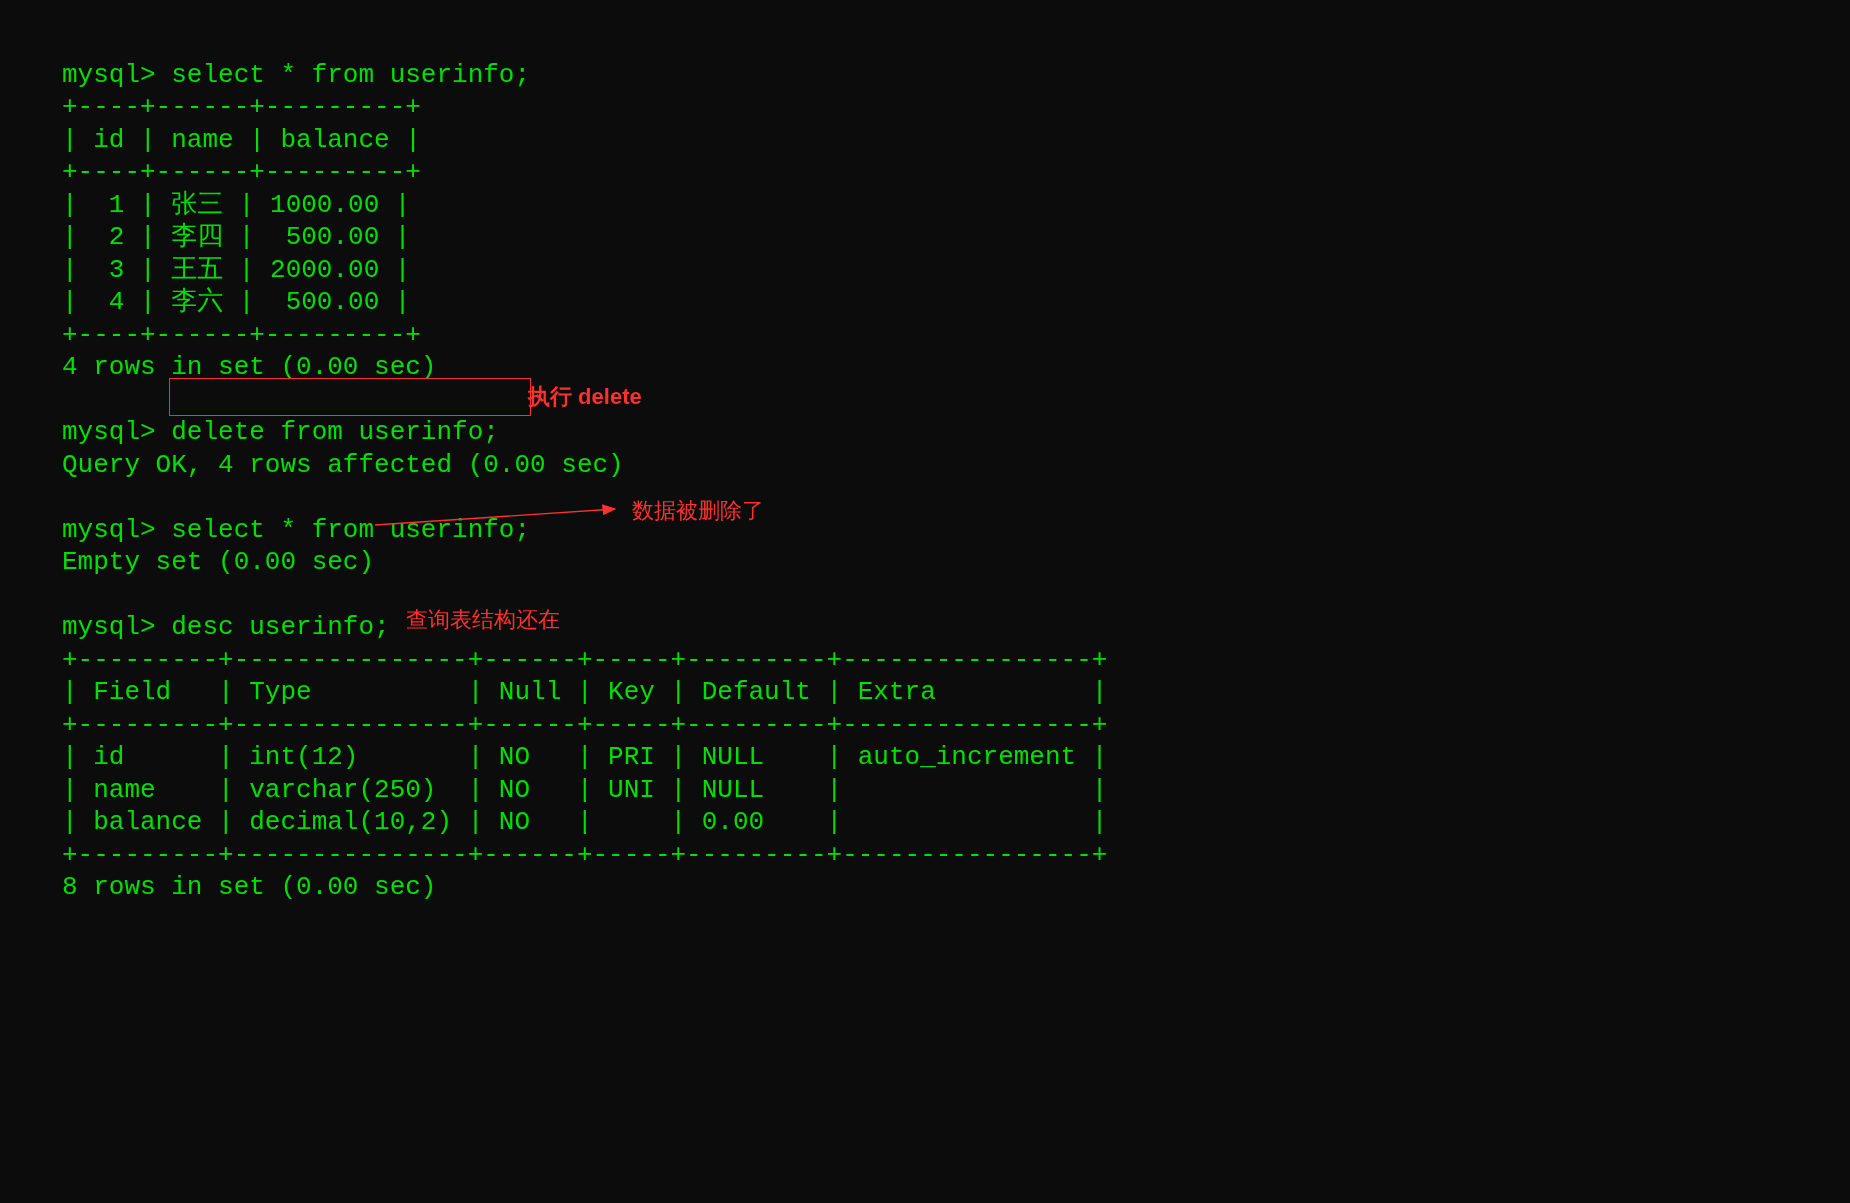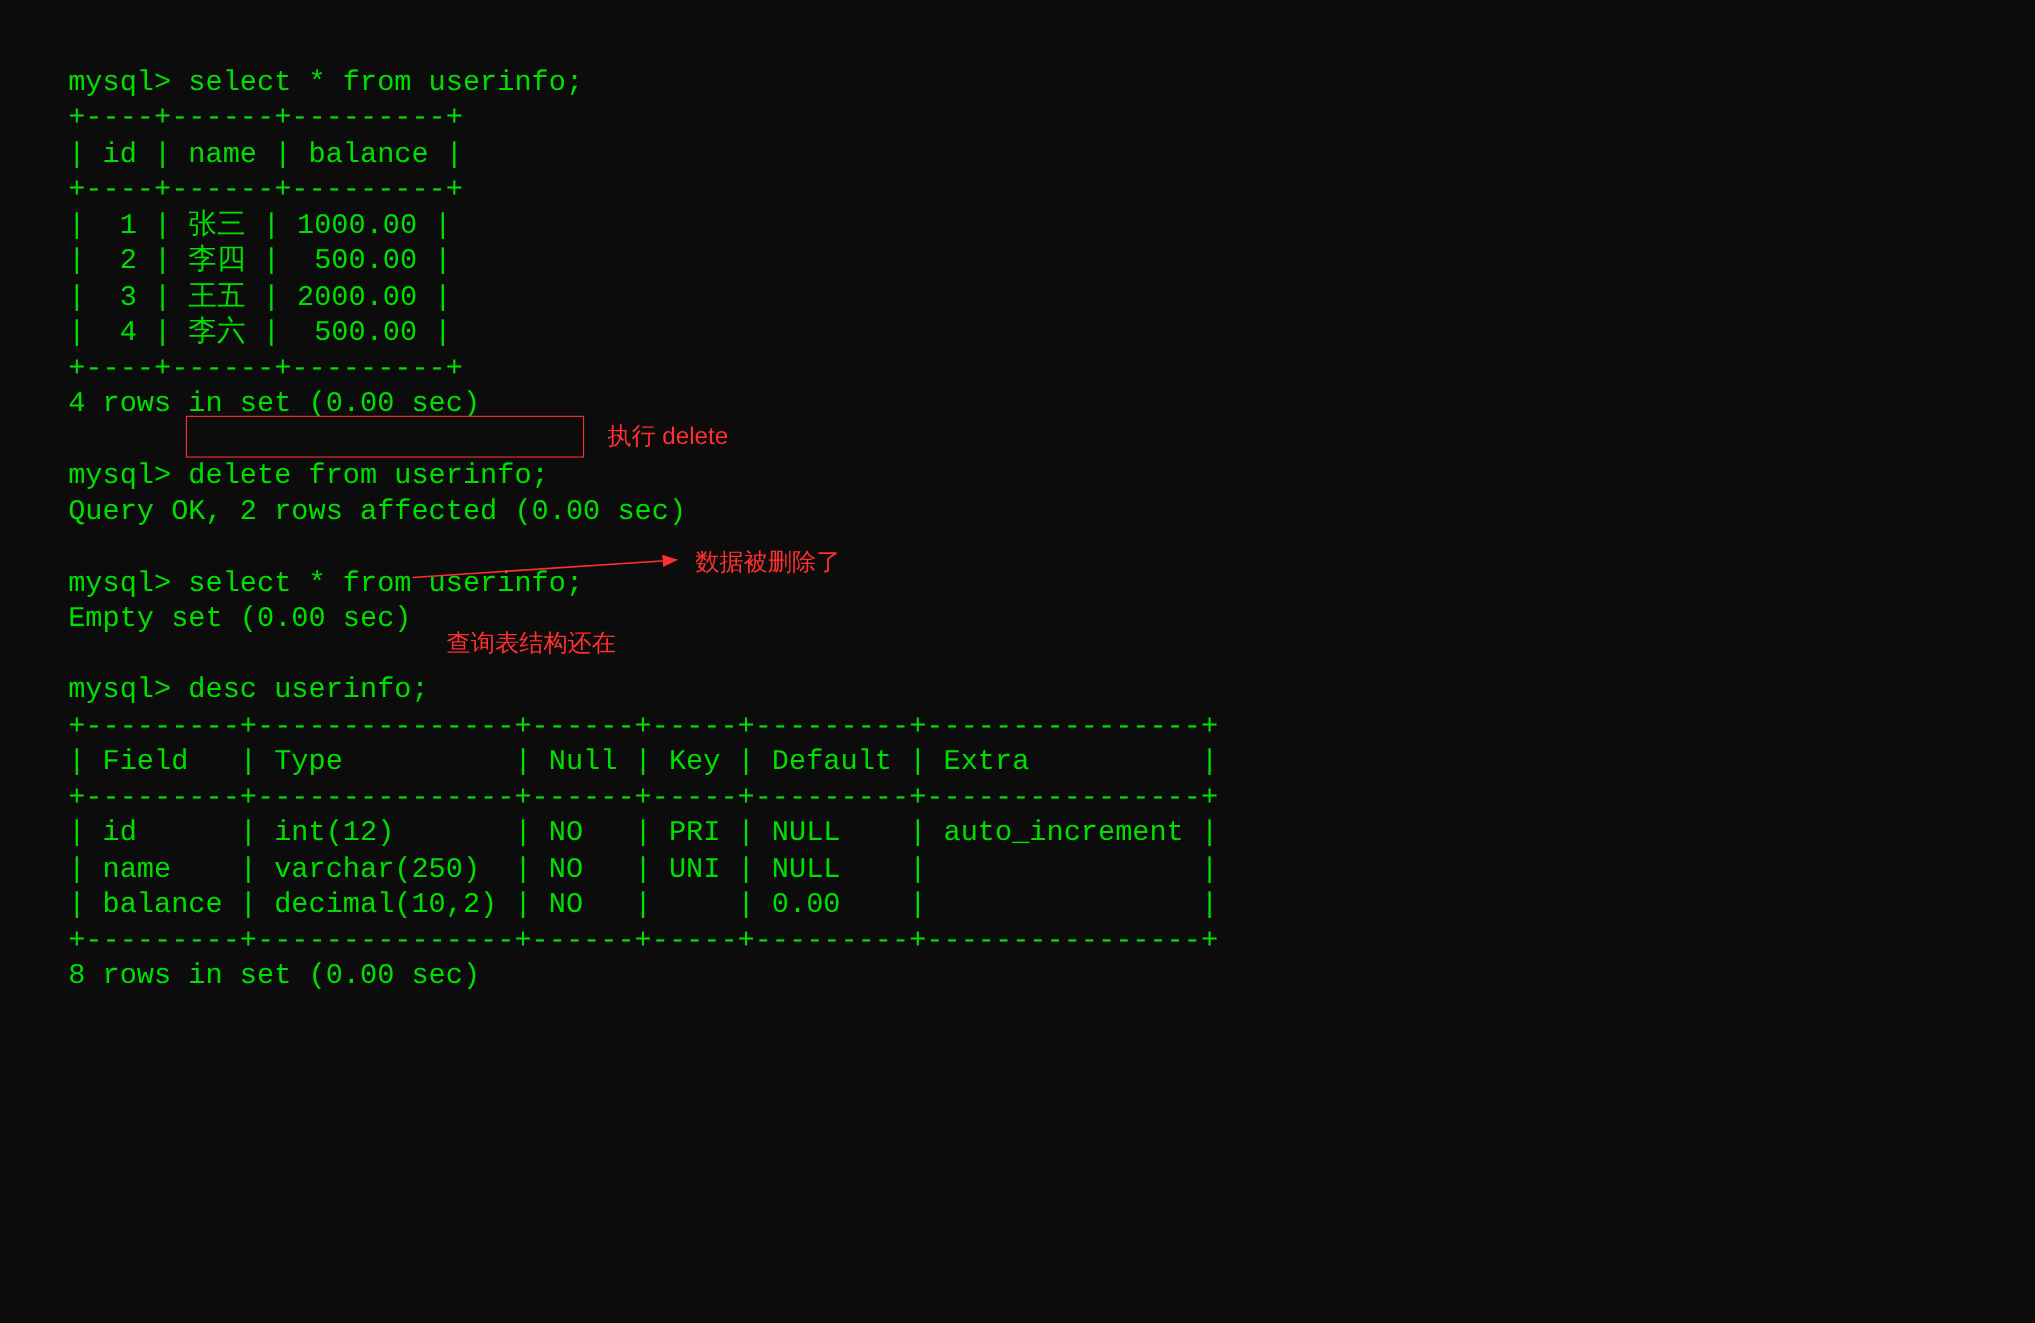--- a/index.html
+++ b/index.html
@@ -45,43 +45,43 @@
 <span>| id | name | balance |</span>
 <span>+----+------+---------+</span>
 <span>|  1 | 张三 | 1000.00 |</span>
 <span>|  2 | 李四 |  500.00 |</span>
 <span>|  3 | 王五 | 2000.00 |</span>
 <span>|  4 | 李六 |  500.00 |</span>
 <span>+----+------+---------+</span>
 <span>4 rows in set (0.00 sec)</span>
 
 <span>mysql&gt; </span><span>delete from userinfo;</span>
-<span>Query OK, 2 rows affected (0.00 sec)</span>
+<span>Query OK, 4 rows affected (0.00 sec)</span>
 
 <span>mysql&gt; </span><span>select * from userinfo;</span>
 <span>Empty set (0.00 sec)</span>
 
 <span>mysql&gt; </span><span>desc userinfo;</span>
 <span>+---------+---------------+------+-----+---------+----------------+</span>
 <span>| Field   | Type          | Null | Key | Default | Extra          |</span>
 <span>+---------+---------------+------+-----+---------+----------------+</span>
 <span>| id      | int(12)       | NO   | PRI | NULL    | auto_increment |</span>
 <span>| name    | varchar(250)  | NO   | UNI | NULL    |                |</span>
 <span>| balance | decimal(10,2) | NO   |     | 0.00    |                |</span>
 <span>+---------+---------------+------+-----+---------+----------------+</span>
 <span>8 rows in set (0.00 sec)</span>
 </div>
 
 <div class="highlight-box" style="left:169px; top:378px; width:360px; height:36px;"></div>
 
-<div class="anno" style="left:552px; top:383px;">执行 delete</div>
+<div class="anno" style="left:528px; top:383px;font-weight:bold;">执行 delete</div>
 
 <div class="anno" style="left:632px; top:497px;text-align:right;">数据被删除了</div>
 
-<div class="anno" style="left:406px; top:571px;text-align:right;">查询表结构还在</div>
+<div class="anno" style="left:406px; top:606px;text-align:right;">查询表结构还在</div>
 
 <svg class="arrow-svg" style="left:370px; top:495px;" width="260" height="40">
   <defs>
     <marker id="ah" markerWidth="10" markerHeight="8" refX="9" refY="4" orient="auto">
       <path d="M0,0 L10,4 L0,8 Z" fill="#ff3030"></path>
     </marker>
   </defs>
   <line x1="5" y1="30" x2="245" y2="14" stroke="#ff3030" stroke-width="1.4" marker-end="url(#ah)"></line>
 </svg>
 

